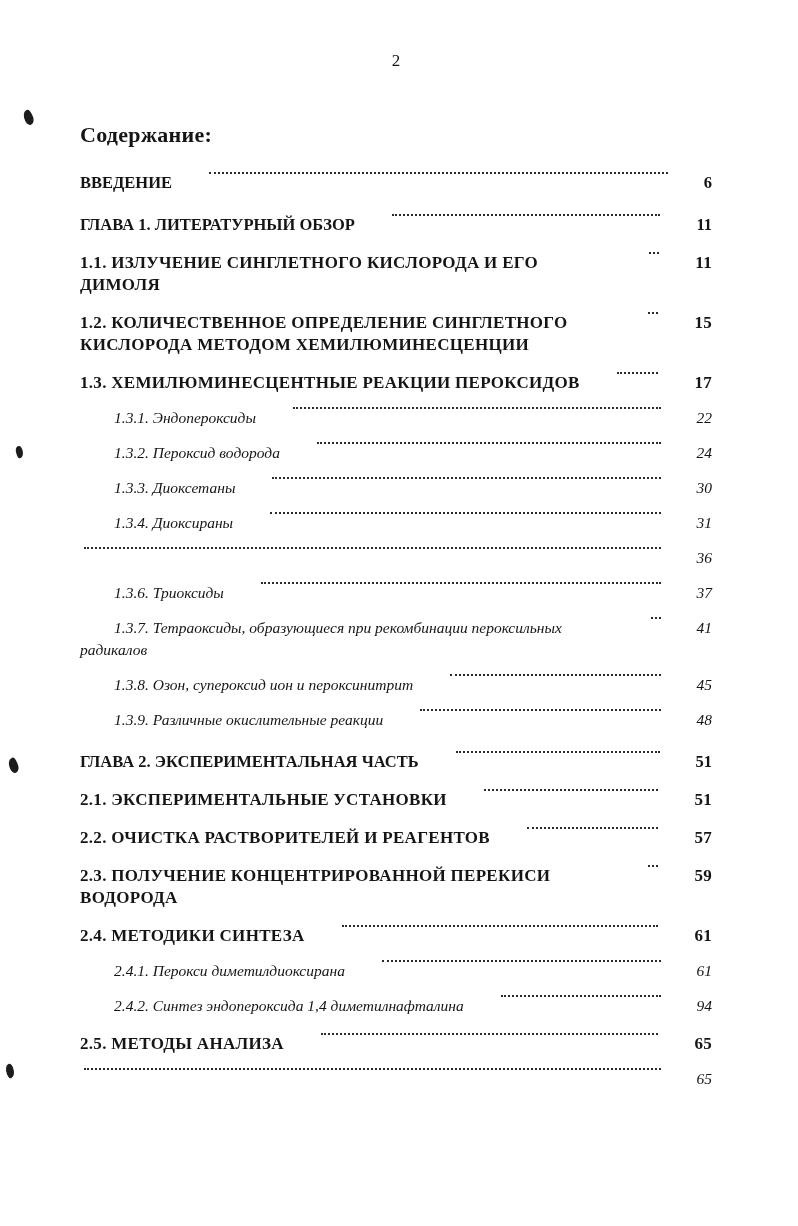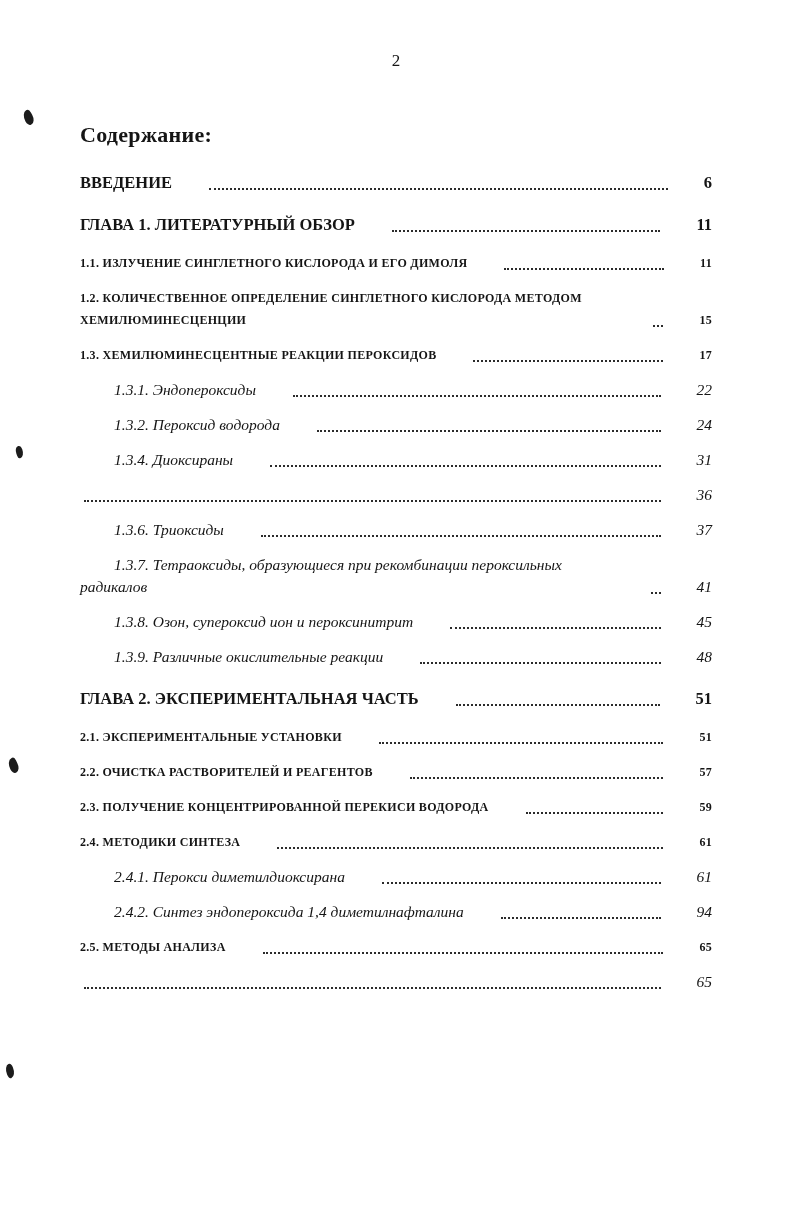--- a/index.html
+++ b/index.html
@@ -31,21 +31,21 @@
   .doc-title {
     text-align: left;
     font-size: 22px;
     font-weight: bold;
     margin-top: 50px;
     margin-bottom: 24px;
     letter-spacing: 0.3px;
   }
   .toc-row {
     display: flex;
-    align-items: flex-end;
+    align-items: flex-start;
     margin-bottom: 13px;
     line-height: 22px;
     gap: 33px;
   }
   .toc-row .label {
     flex: 0 1 auto;
   }
   .toc-row .leader {
     flex: 1 0 10px;
     min-width: 10px;
@@ -56,23 +56,23 @@
     flex: 0 0 auto;
   }
   .chapter {
     font-weight: bold;
     font-size: 16.5px;
     margin-top: 20px;
     margin-bottom: 16px;
   }
   .section {
     font-weight: bold;
-    font-size: 12px;
+    font-size: 17px;
     letter-spacing: 0.3px;
-    margin-top: 4px;
+    margin-top: 16px;
   }
   .sub {
     font-style: italic;
     font-size: 15.5px;
   }
   .sub .label {
     text-indent: 34px;
   }
   .ink-mark {
     position: absolute;
@@ -134,20 +134,25 @@
       <span class="leader"></span>
       <span class="pagenum">22</span>
     </div>
 
     <div class="toc-row sub">
       <span class="label">1.3.2. Пероксид водорода</span>
       <span class="leader"></span>
       <span class="pagenum">24</span>
     </div>
 
+    <div class="toc-row sub">
+      <span class="label">1.3.3. Диоксетаны</span>
+      <span class="leader"></span>
+      <span class="pagenum">30</span>
+    </div>
 
     <div class="toc-row sub">
       <span class="label">1.3.4. Диоксираны</span>
       <span class="leader"></span>
       <span class="pagenum">31</span>
     </div>
 
     <div class="toc-row sub">
       <span class="leader"></span>
       <span class="pagenum">36</span>

